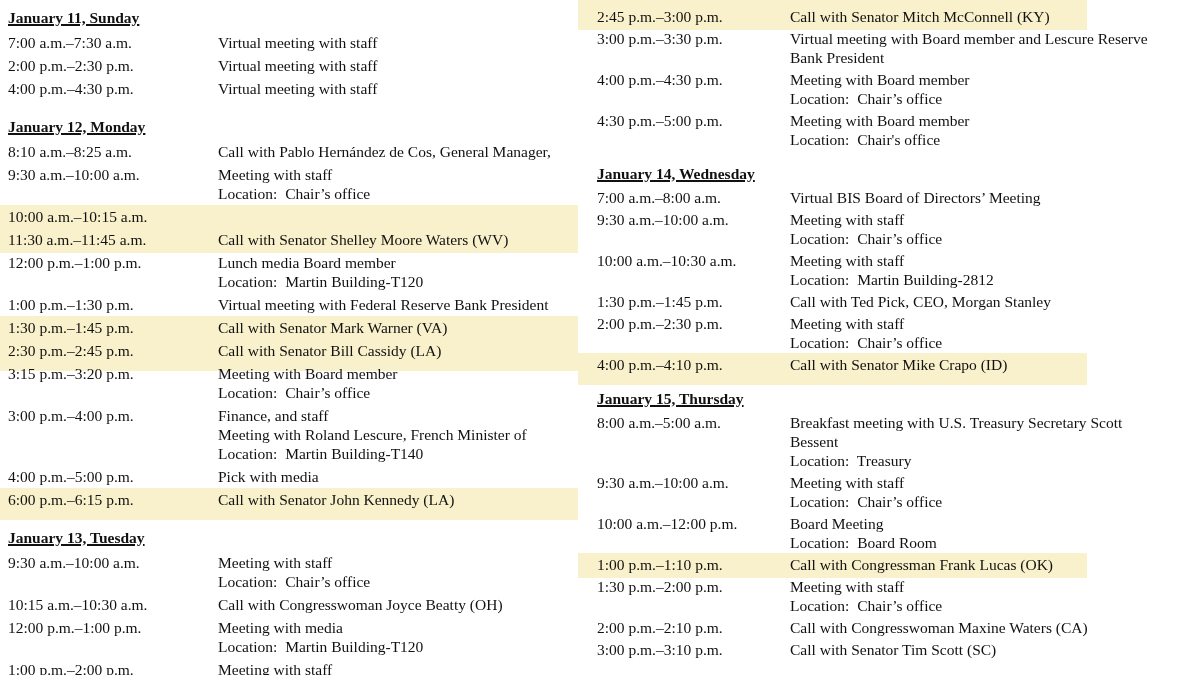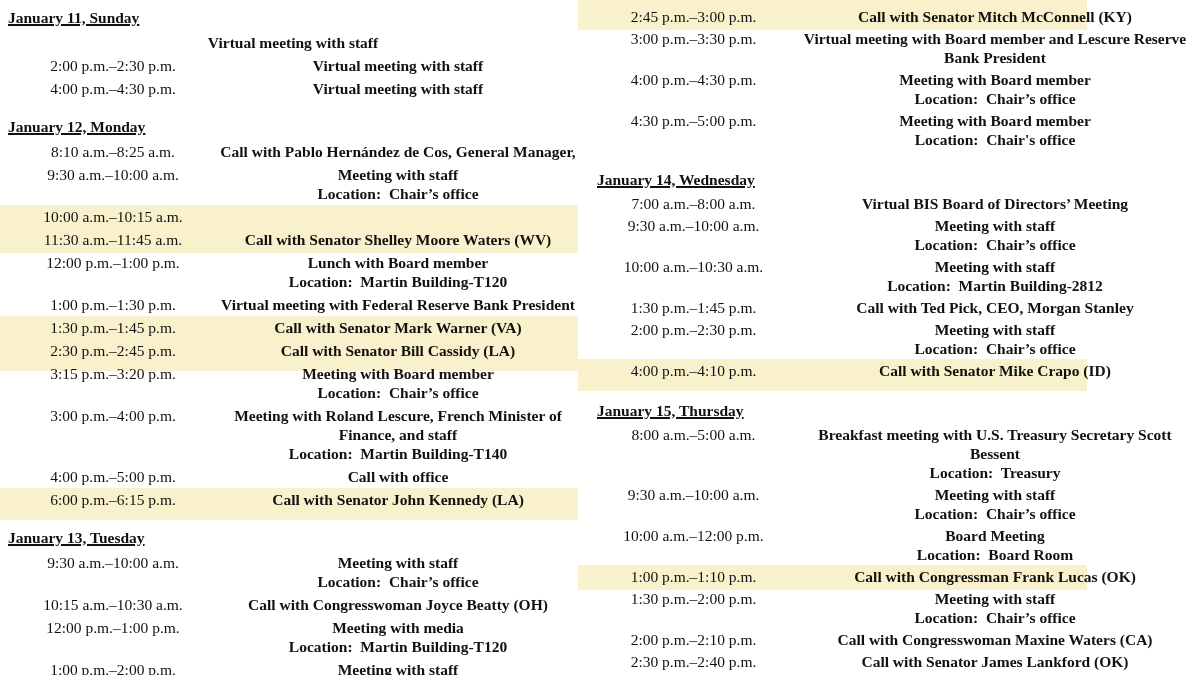--- a/index.html
+++ b/index.html
@@ -7,52 +7,53 @@
     width:1200px;height:675px;overflow:hidden;
     background:#ffffff;color:#111111;
     font-family:"Liberation Serif","DejaVu Serif",serif;
     font-size:15.5px;
   }
   .page{position:relative;width:1200px;height:641px;z-index:0;}
   .col{position:absolute;top:0;box-sizing:border-box;}
   .col-left{left:0;width:578px;padding:8px 0 0 8px;}
   .col-right{left:578px;width:622px;padding:0 0 0 19px;}
   .section{margin-top:19px;}
-  .col-right .section{margin-top:21px;}
+  .col-right .section{margin-top:15px;}
   .col .section:first-child{margin-top:0;}
   .day-header{
     font-weight:bold;text-decoration:underline;text-decoration-thickness:1.5px;
     line-height:19px;margin-bottom:6px;
   }
   .col-right .day-header{margin-bottom:5px;}
-  .event{display:flex;position:relative;margin-bottom:4px;text-align:center;}
+  .event{display:flex;position:relative;margin-bottom:4px;}
   .col-right .event{margin-bottom:3px;}
   .time{flex:0 0 210px;width:210px;line-height:19px;}
   .col-right .time{flex:0 0 193px;width:193px;}
   .desc{flex:1;line-height:19px;}
-  .line{white-space:pre-wrap;line-height:19px;font-weight:bold;}
+  .line{white-space:pre-wrap;line-height:19px;}
   
   .event.hl::before{
     content:"";position:absolute;z-index:-1;
     top:-2px;bottom:-4px;left:-8px;right:0;
     background:var(--hl,#f9f1cb);
   }
   .col-right .event.hl::before{left:-19px;right:auto;width:509px;}
   .event.hl-tall::before{bottom:-11px;}
   
   .col-right .section:first-child .event:first-child{padding-top:7px;}
 </style>
 </head>
 <body style="background: rgb(255, 255, 255); color: rgb(17, 17, 17);">
 
 <div class="page">
   <div class="col col-left">
       <div class="section">
         <div class="day-header">January 11, Sunday</div>
         <div class="event">
+          <div class="time">7:00 a.m.–7:30 a.m.</div>
           <div class="desc">
             <div class="line">Virtual meeting with staff</div>
           </div>
         </div>
         <div class="event">
           <div class="time">2:00 p.m.–2:30 p.m.</div>
           <div class="desc">
             <div class="line">Virtual meeting with staff</div>
           </div>
         </div>
@@ -83,21 +84,21 @@
         </div>
         <div class="event hl">
           <div class="time">11:30 a.m.–11:45 a.m.</div>
           <div class="desc">
             <div class="line">Call with Senator Shelley Moore Waters (WV)</div>
           </div>
         </div>
         <div class="event">
           <div class="time">12:00 p.m.–1:00 p.m.</div>
           <div class="desc">
-            <div class="line">Lunch with Board member</div>
+            <div class="line">Lunch media Board member</div>
             <div class="line">Location:  Martin Building-T120</div>
           </div>
         </div>
         <div class="event">
           <div class="time">1:00 p.m.–1:30 p.m.</div>
           <div class="desc">
             <div class="line">Virtual meeting with Federal Reserve Bank President</div>
           </div>
         </div>
         <div class="event hl">
@@ -115,29 +116,29 @@
         <div class="event">
           <div class="time">3:15 p.m.–3:20 p.m.</div>
           <div class="desc">
             <div class="line">Meeting with Board member</div>
             <div class="line">Location:  Chair’s office</div>
           </div>
         </div>
         <div class="event">
           <div class="time">3:00 p.m.–4:00 p.m.</div>
           <div class="desc">
+            <div class="line">Finance, and staff</div>
             <div class="line">Meeting with Roland Lescure, French Minister of</div>
-            <div class="line">Finance, and staff</div>
             <div class="line">Location:  Martin Building-T140</div>
           </div>
         </div>
         <div class="event">
           <div class="time">4:00 p.m.–5:00 p.m.</div>
           <div class="desc">
-            <div class="line">Call with office</div>
+            <div class="line">Pick with media</div>
           </div>
         </div>
         <div class="event hl hl-tall">
           <div class="time">6:00 p.m.–6:15 p.m.</div>
           <div class="desc">
             <div class="line">Call with Senator John Kennedy (LA)</div>
           </div>
         </div>
       </div>
       <div class="section">
@@ -276,26 +277,20 @@
           <div class="time">1:30 p.m.–2:00 p.m.</div>
           <div class="desc">
             <div class="line">Meeting with staff</div>
             <div class="line">Location:  Chair’s office</div>
           </div>
         </div>
         <div class="event">
           <div class="time">2:00 p.m.–2:10 p.m.</div>
           <div class="desc">
             <div class="line">Call with Congresswoman Maxine Waters (CA)</div>
-          </div>
-        </div>
-        <div class="event">
-          <div class="time">2:30 p.m.–2:40 p.m.</div>
-          <div class="desc">
-            <div class="line">Call with Senator James Lankford (OK)</div>
           </div>
         </div>
         <div class="event">
           <div class="time">3:00 p.m.–3:10 p.m.</div>
           <div class="desc">
             <div class="line">Call with Senator Tim Scott (SC)</div>
           </div>
         </div>
       </div>
     </div>

